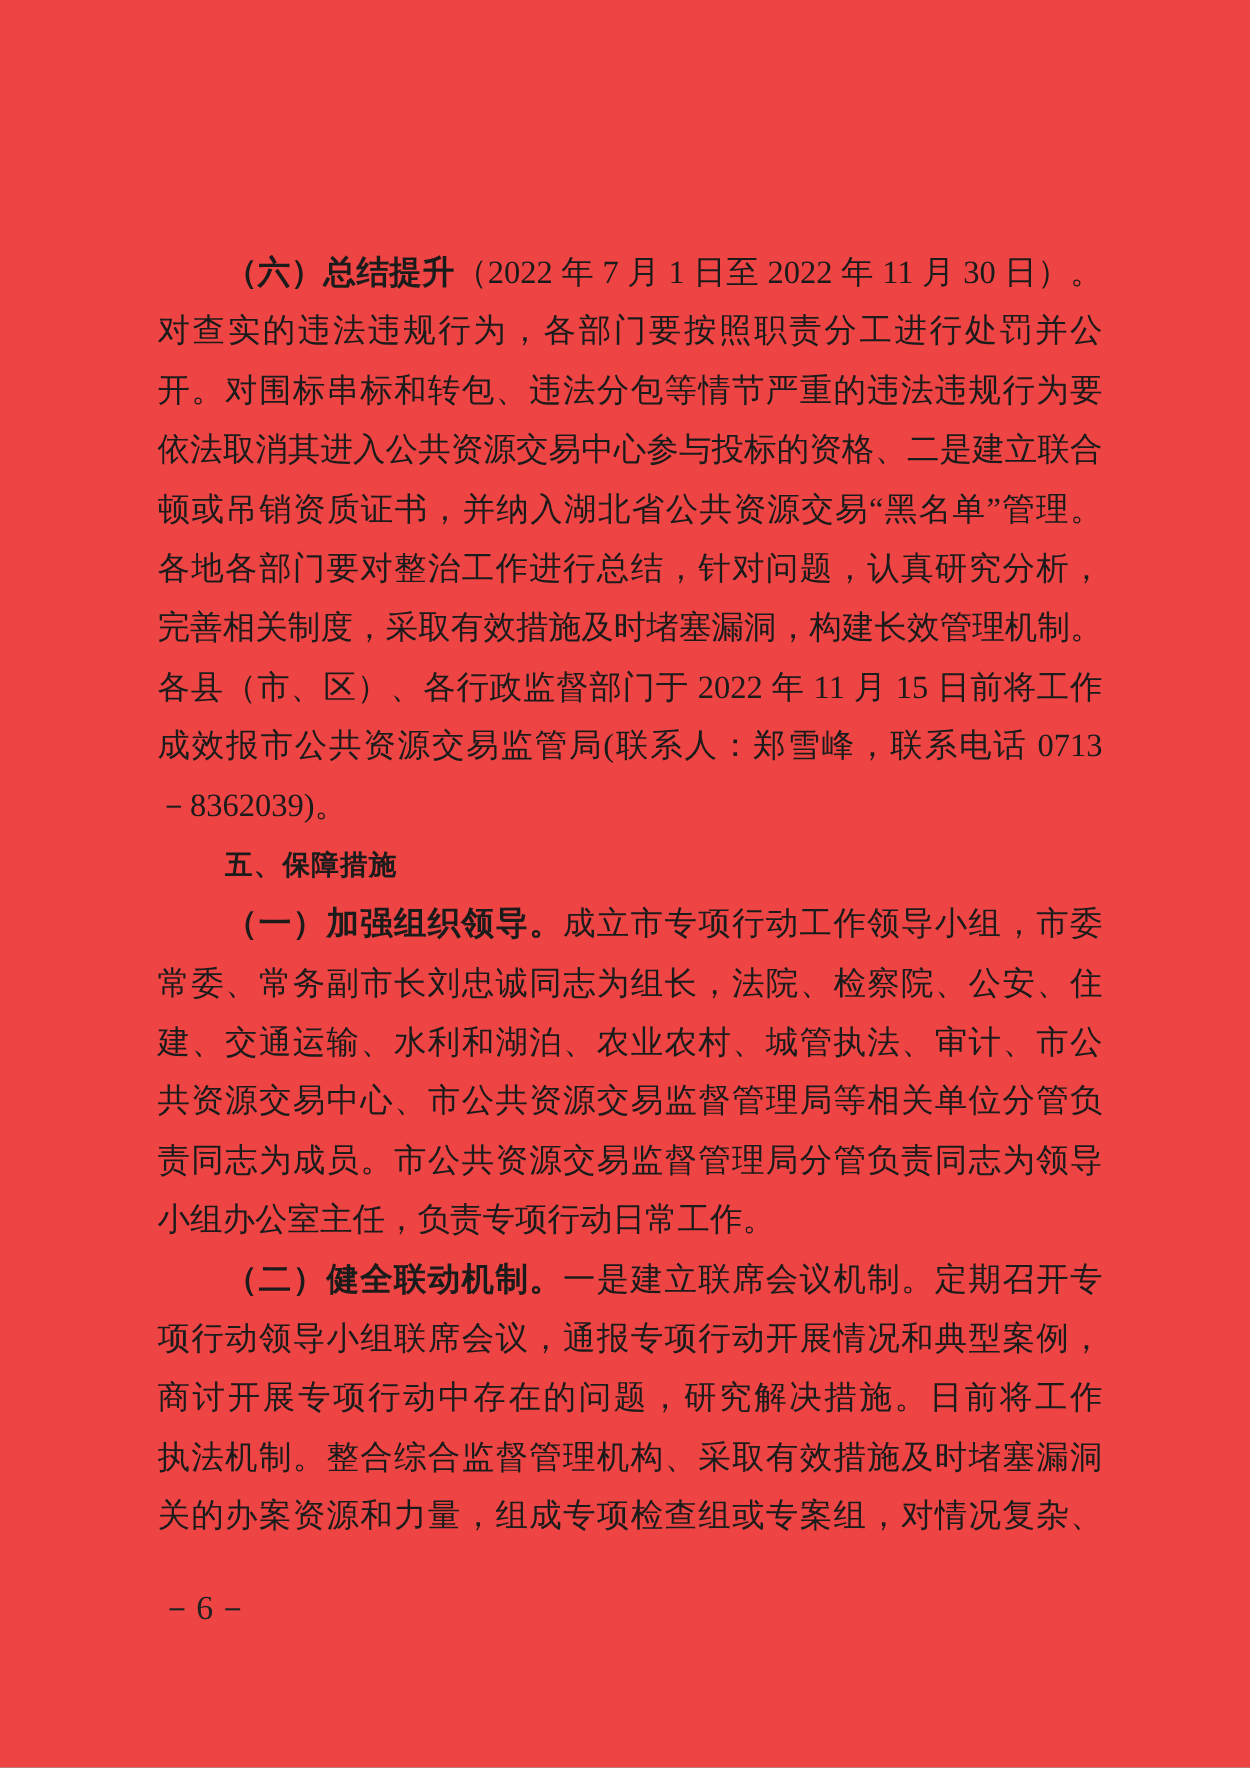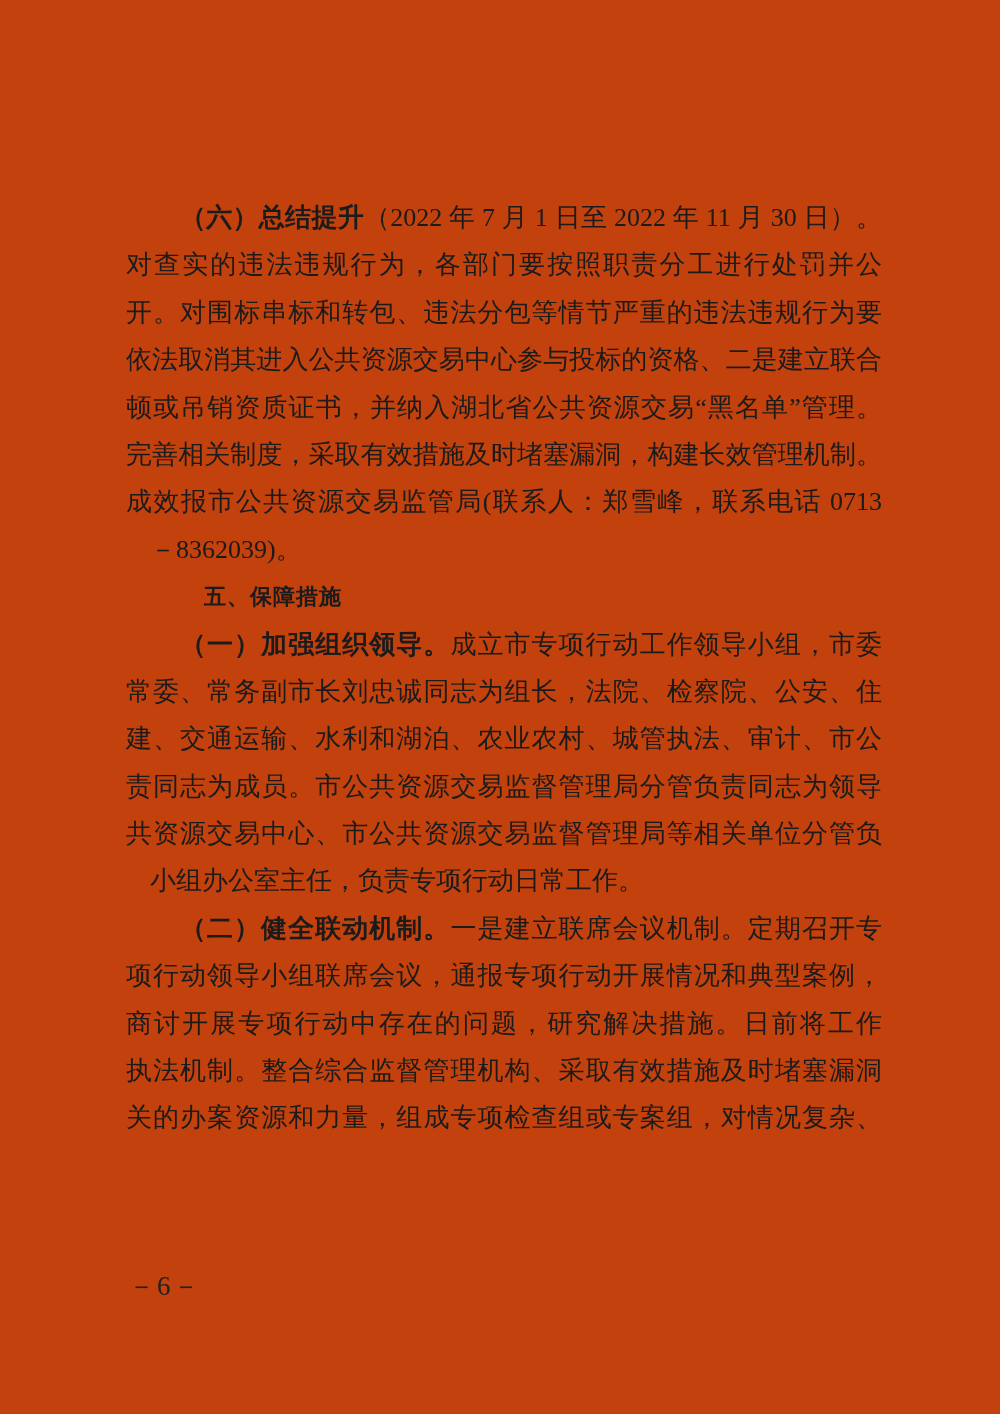--- a/index.html
+++ b/index.html
@@ -5,21 +5,21 @@
   html, body {
     margin: 0;
     padding: 0;
     background: #9e9e9e;
   }
   .page {
     position: relative;
     width: 1000px;
     height: 1414px;
     margin: 0 auto;
-    background: #c2410c;
+    background: #ef4444;
     overflow: hidden;
     font-family: "Liberation Serif", "DejaVu Serif", serif;
     color: #1b1b1b;
   }
   .textblock {
     position: absolute;
     left: 126px;
     top: 194px;
     width: 756px;
     font-size: 26px;
@@ -29,21 +29,20 @@
     height: 47.4px;
     text-align: justify;
     text-align-last: justify;
     text-justify: inter-character;
     word-break: keep-all;
     overflow: visible;
   }
   .line.nj {
     text-align: left;
     text-align-last: left;
-    margin-left: 24px;
   }
   .line.ind {
     text-indent: 54px;
   }
   .b {
     font-weight: 700;
   }
   .line.hd {
     font-family: "Liberation Sans", "DejaVu Sans", sans-serif;
     font-weight: 700;
@@ -69,39 +68,41 @@
     <div class="line ind j"><span class="b">（六）总结提升</span><span>（2022 年 7 月 1 日至 2022 年 11 月 30 日）。</span></div>
 
     <div class="line"><span>对查实的违法违规行为，各部门要按照职责分工进行处罚并公</span></div>
 
     <div class="line"><span>开。对围标串标和转包、违法分包等情节严重的违法违规行为要</span></div>
 
     <div class="line"><span>依法取消其进入公共资源交易中心参与投标的资格、二是建立联合</span></div>
 
     <div class="line"><span>顿或吊销资质证书，并纳入湖北省公共资源交易“黑名单”管理。</span></div>
 
+    <div class="line"><span>各地各部门要对整治工作进行总结，针对问题，认真研究分析，</span></div>
 
     <div class="line"><span>完善相关制度，采取有效措施及时堵塞漏洞，构建长效管理机制。</span></div>
 
+    <div class="line"><span>各县（市、区）、各行政监督部门于 2022 年 11 月 15 日前将工作</span></div>
 
     <div class="line"><span>成效报市公共资源交易监管局(联系人：郑雪峰，联系电话 0713</span></div>
 
     <div class="line nj"><span>－8362039)。</span></div>
 
     <div class="line ind nj hd"><span>五、保障措施</span></div>
 
     <div class="line ind"><span class="b">（一）加强组织领导。</span><span>成立市专项行动工作领导小组，市委</span></div>
 
     <div class="line"><span>常委、常务副市长刘忠诚同志为组长，法院、检察院、公安、住</span></div>
 
     <div class="line"><span>建、交通运输、水利和湖泊、农业农村、城管执法、审计、市公</span></div>
 
+    <div class="line"><span>共资源交易中心、市公共资源交易监督管理局等相关单位分管负</span></div>
+
     <div class="line"><span>责同志为成员。市公共资源交易监督管理局分管负责同志为领导</span></div>
-
-    <div class="line"><span>共资源交易中心、市公共资源交易监督管理局等相关单位分管负</span></div>
 
     <div class="line nj"><span>小组办公室主任，负责专项行动日常工作。</span></div>
 
     <div class="line ind"><span class="b">（二）健全联动机制。</span><span>一是建立联席会议机制。定期召开专</span></div>
 
     <div class="line"><span>项行动领导小组联席会议，通报专项行动开展情况和典型案例，</span></div>
 
     <div class="line"><span>商讨开展专项行动中存在的问题，研究解决措施。日前将工作</span></div>
 
     <div class="line"><span>执法机制。整合综合监督管理机构、采取有效措施及时堵塞漏洞</span></div>

